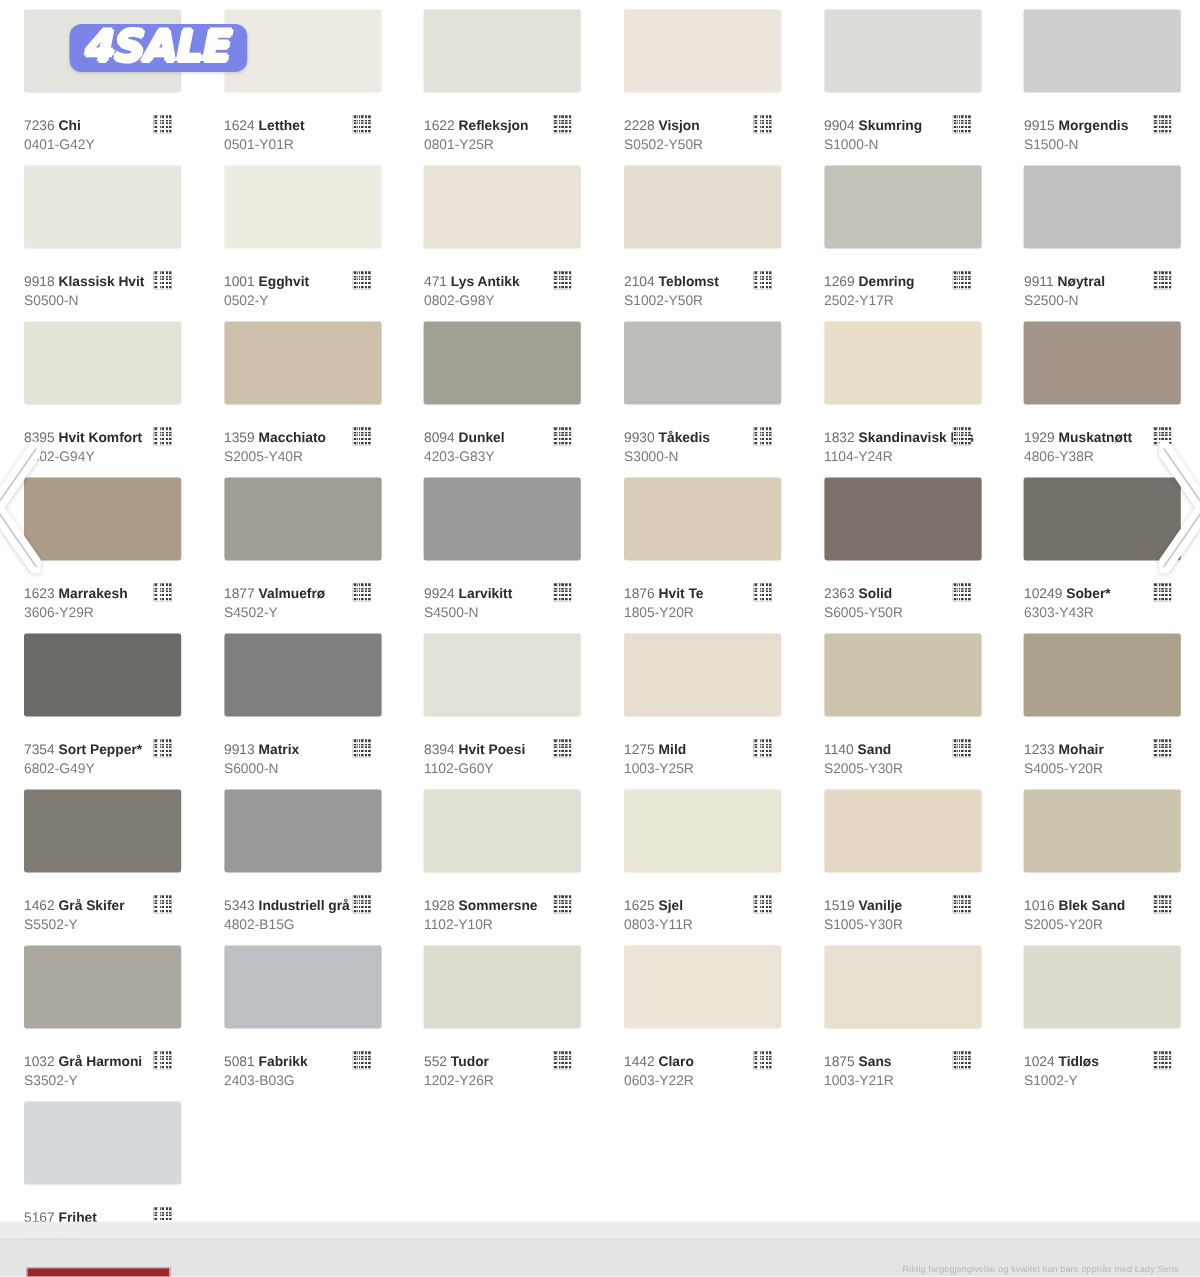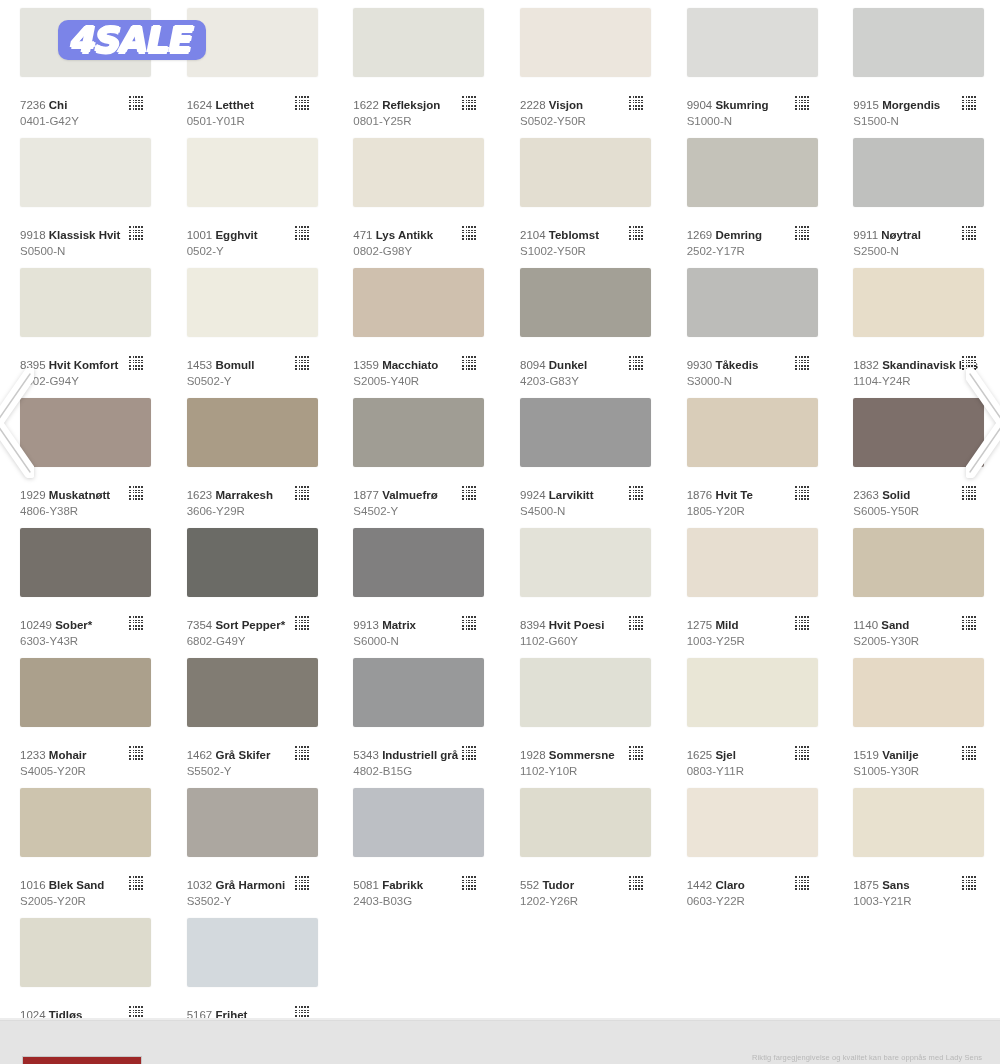--- a/index.html
+++ b/index.html
@@ -120,21 +120,21 @@
   }
   #nav-prev { left: -10px; }
   #nav-next { right: -10px; }
   .nav-arrow svg { display: block; width: 100%; height: 100%; }
 
   
   #bottom-strip {
     position: absolute;
     left: 0; bottom: 0;
     width: 1000px;
-    height: 44px;
+    height: 32px;
     background: #e4e4e4;
     z-index: 20;
     border-top: 1px solid #dcdcdc;
   }
   #red-bar {
     position: absolute;
     left: 22px;
     bottom: 0;
     width: 120px;
     height: 8px;
@@ -264,28 +264,20 @@
       </div>
       <div class="card">
         <div class="chip" style="background: rgb(228, 227, 215);"></div>
         <div class="meta">
           <div class="line1"><span class="code">8395</span> <span class="nm">Hvit Komfort</span></div>
           <div class="line2">0802-G94Y</div>
         </div>
         <div class="dm"></div>
       </div>
       <div class="card">
-        <div class="chip" style="background: rgb(238, 236, 224);"></div>
-        <div class="meta">
-          <div class="line1"><span class="code">1453</span> <span class="nm">Bomull</span></div>
-          <div class="line2">S0502-Y</div>
-        </div>
-        <div class="dm"></div>
-      </div>
-      <div class="card">
         <div class="chip" style="background: rgb(207, 192, 174);"></div>
         <div class="meta">
           <div class="line1"><span class="code">1359</span> <span class="nm">Macchiato</span></div>
           <div class="line2">S2005-Y40R</div>
         </div>
         <div class="dm"></div>
       </div>
       <div class="card">
         <div class="chip" style="background: rgb(163, 160, 150);"></div>
         <div class="meta">

